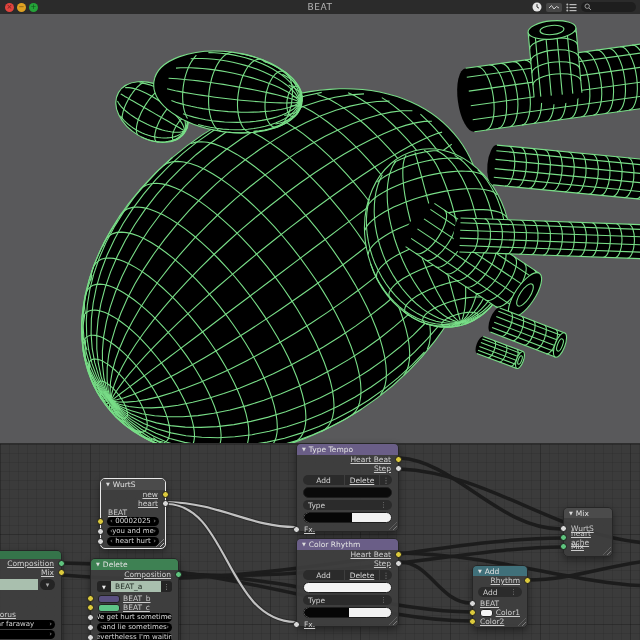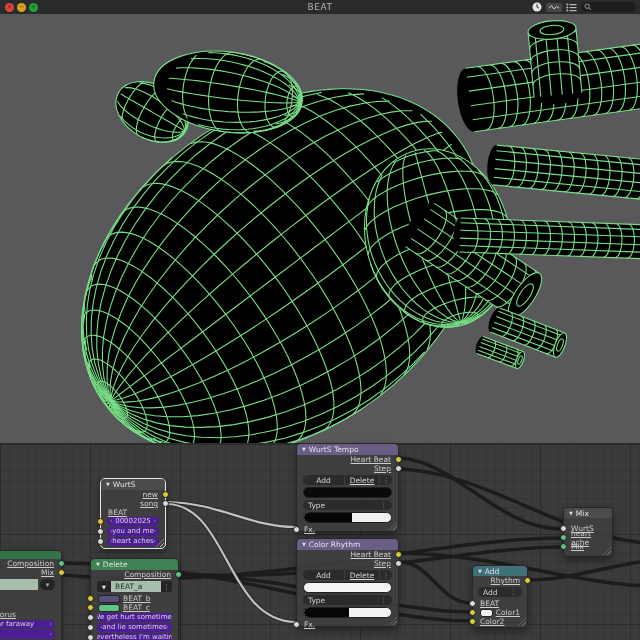--- a/index.html
+++ b/index.html
@@ -43,21 +43,21 @@
   .wgt{margin:2px 6px;}
   .btnrow{display:flex;gap:1px;height:10px;}
   .btn{background:#2b2b2b;color:#d5d5d5;display:flex;align-items:center;justify-content:center;font-size:7.5px;}
   .btn.first{border-radius:8px 0 0 8px;flex:1.2;} .btn.mid{flex:1;text-decoration:underline;} .btn.last{border-radius:0 8px 8px 0;width:12px;flex:none;color:#9a9a9a;}
   .barfield{height:9px;border-radius:8px;border:1px solid #1e1e1e;}
   .dd{height:10px;background:#2b2b2b;border-radius:8px;display:flex;align-items:center;
     justify-content:space-between;padding:0 5px;color:#cfcfcf;}
   .dd .colon{color:#8d8d8d;font-size:7px;}
   .slider{height:9px;border-radius:8px;background:#f2f2f2;overflow:hidden;border:1px solid #1e1e1e;display:flex;}
   .slider .fillL{background:#060606;height:100%;}
-  .step{position:relative;height:9px;background:#4c1d95;border-radius:8px;display:flex;align-items:center;
+  .step{position:relative;height:9px;background:#000000;border-radius:8px;display:flex;align-items:center;
     justify-content:center;color:#d8d8d8;font-size:7px;margin:0 6px;flex:1;overflow:hidden;white-space:nowrap;}
   .step::before{content:"‹";position:absolute;left:3px;color:#999;font-size:7px;}
   .step::after{content:"›";position:absolute;right:3px;color:#999;font-size:7px;}
   .swatch{width:20px;height:6px;border-radius:3px;border:1px solid #222;}
   .idrow{display:flex;height:11px;}
   .idbtn{width:14px;background:#242424;border-radius:3px 0 0 3px;display:flex;align-items:center;justify-content:center;color:#eee;font-size:5px;}
   .idfield{flex:1;display:flex;align-items:center;padding:0 4px;color:#1f2a22;font-size:7.5px;}
   .idx{width:11px;background:#242424;border-radius:0 3px 3px 0;display:flex;align-items:center;justify-content:center;color:#aaa;font-size:7px;}
   .rsz{position:absolute;right:1px;bottom:1px;width:8px;height:8px;
     background:repeating-linear-gradient(135deg,transparent 0 2px,#8b8b8b 2px 3px);
@@ -389,45 +389,45 @@
 <div class="node sel" style="left:100px;top:478px;width:66px;height:71px">
   <div class="hdr" style="background:var(--hgray)">
     <span class="tri">▼</span>
     <span>WurtS</span>
   </div>
   <div class="row out">
     <span class="lbl">new</span>
     <span class="sock r sy"></span>
   </div>
   <div class="row out">
-    <span class="lbl">song</span>
+    <span class="lbl">heart</span>
     <span class="sock r sw"></span>
   </div>
   <div class="row" style="height:8px">
     <span class="lbl">BEAT</span>
   </div>
   <div class="row" style="height:10px;padding:0">
     <span class="sock l sy"></span>
     <div class="step">00002025</div>
   </div>
   <div class="row" style="height:10px;padding:0">
     <span class="sock l sw"></span>
     <div class="step">you and me</div>
   </div>
   <div class="row" style="height:10px;padding:0">
     <span class="sock l sw"></span>
-    <div class="step">heart aches</div>
+    <div class="step">heart hurt</div>
   </div>
   <div class="rsz" style="background:repeating-linear-gradient(135deg,transparent 0 2px,#e4e4e4 2px 3px)"></div>
 </div>
 
 <div class="node" style="left:296px;top:443px;width:103px;height:89px">
   <div class="hdr" style="background:var(--hpurple)">
     <span class="tri">▼</span>
-    <span>WurtS Tempo</span>
+    <span>Type Tempo</span>
   </div>
   <div class="row out">
     <span class="lbl">Heart Beat</span>
     <span class="sock r sy"></span>
   </div>
   <div class="row out">
     <span class="lbl">Step</span>
     <span class="sock r sw"></span>
   </div>
   <div class="wgt btnrow">

